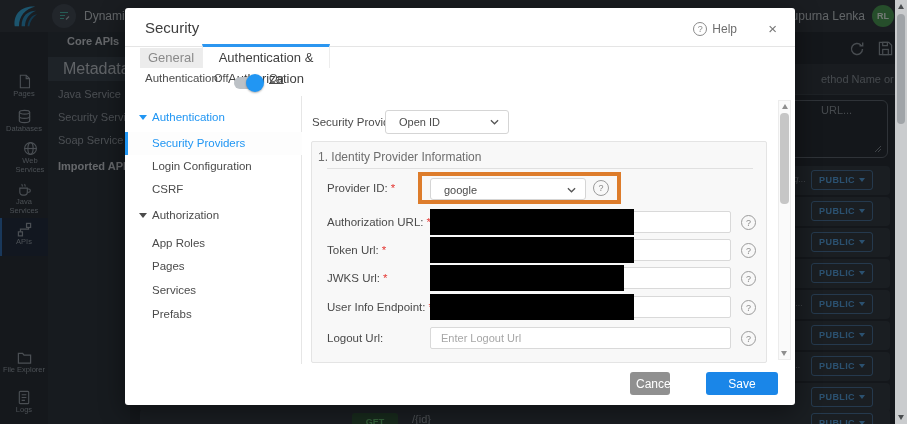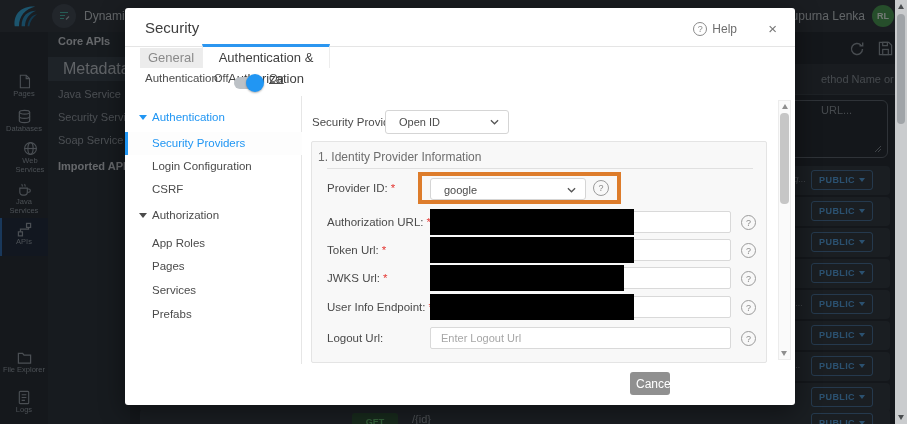--- a/index.html
+++ b/index.html
@@ -172,21 +172,21 @@
       <svg style="margin:0 auto" width="14" height="15" viewBox="0 0 14 16" fill="none" stroke="#969da5" stroke-width="1.2">
           <rect x="2" y="1.5" width="10" height="13" rx="1"></rect>
           <path d="M4.5 5h5M4.5 8h5M4.5 11h3.5"></path>
         </svg>
       <span class="lbl">Logs</span>
     </div>
 
   </div>
 
   <div class="abs rail2">
-    <div class="abs grp" style="left:10px;top:3px;">Core APIs</div>
+    <div class="abs grp" style="left:19px;top:3px;">Core APIs</div>
     <div class="abs sel" style="left:0;top:25px;width:82px;height:24px;">
       <svg width="9" height="10" viewBox="0 0 10 11" fill="none" stroke="#aeb4ba" stroke-width="1">
           <ellipse cx="5" cy="2.2" rx="3.6" ry="1.4"></ellipse>
           <path d="M1.4 2.2v6.4c0 .8 1.6 1.4 3.6 1.4s3.6-.6 3.6-1.4V2.2"></path>
         </svg>
       <span>MetadataDB</span>
     </div>
     <div class="abs itm" style="left:10px;top:56px;">Java Service</div>
     <div class="abs itm" style="left:10px;top:79px;">Security Service</div>
     <div class="abs itm" style="left:10px;top:102px;">Soap Service</div>
@@ -371,15 +371,16 @@
       <div class="q2" style="top:189px;">?</div>
     </div>
 
     <div class="abs mscroll">
       <div class="tri-up g" style="margin:3px auto 0;"></div>
       <div class="ms-thumb"></div>
       <div class="tri-dn g abs" style="left:2px;bottom:3px;"></div>
     </div>
 
     <button class="btn btn-cancel">Cancel</button>
+    <button class="btn btn-save">Save</button>
   </div>
 
 </div>
 
 </body></html>

